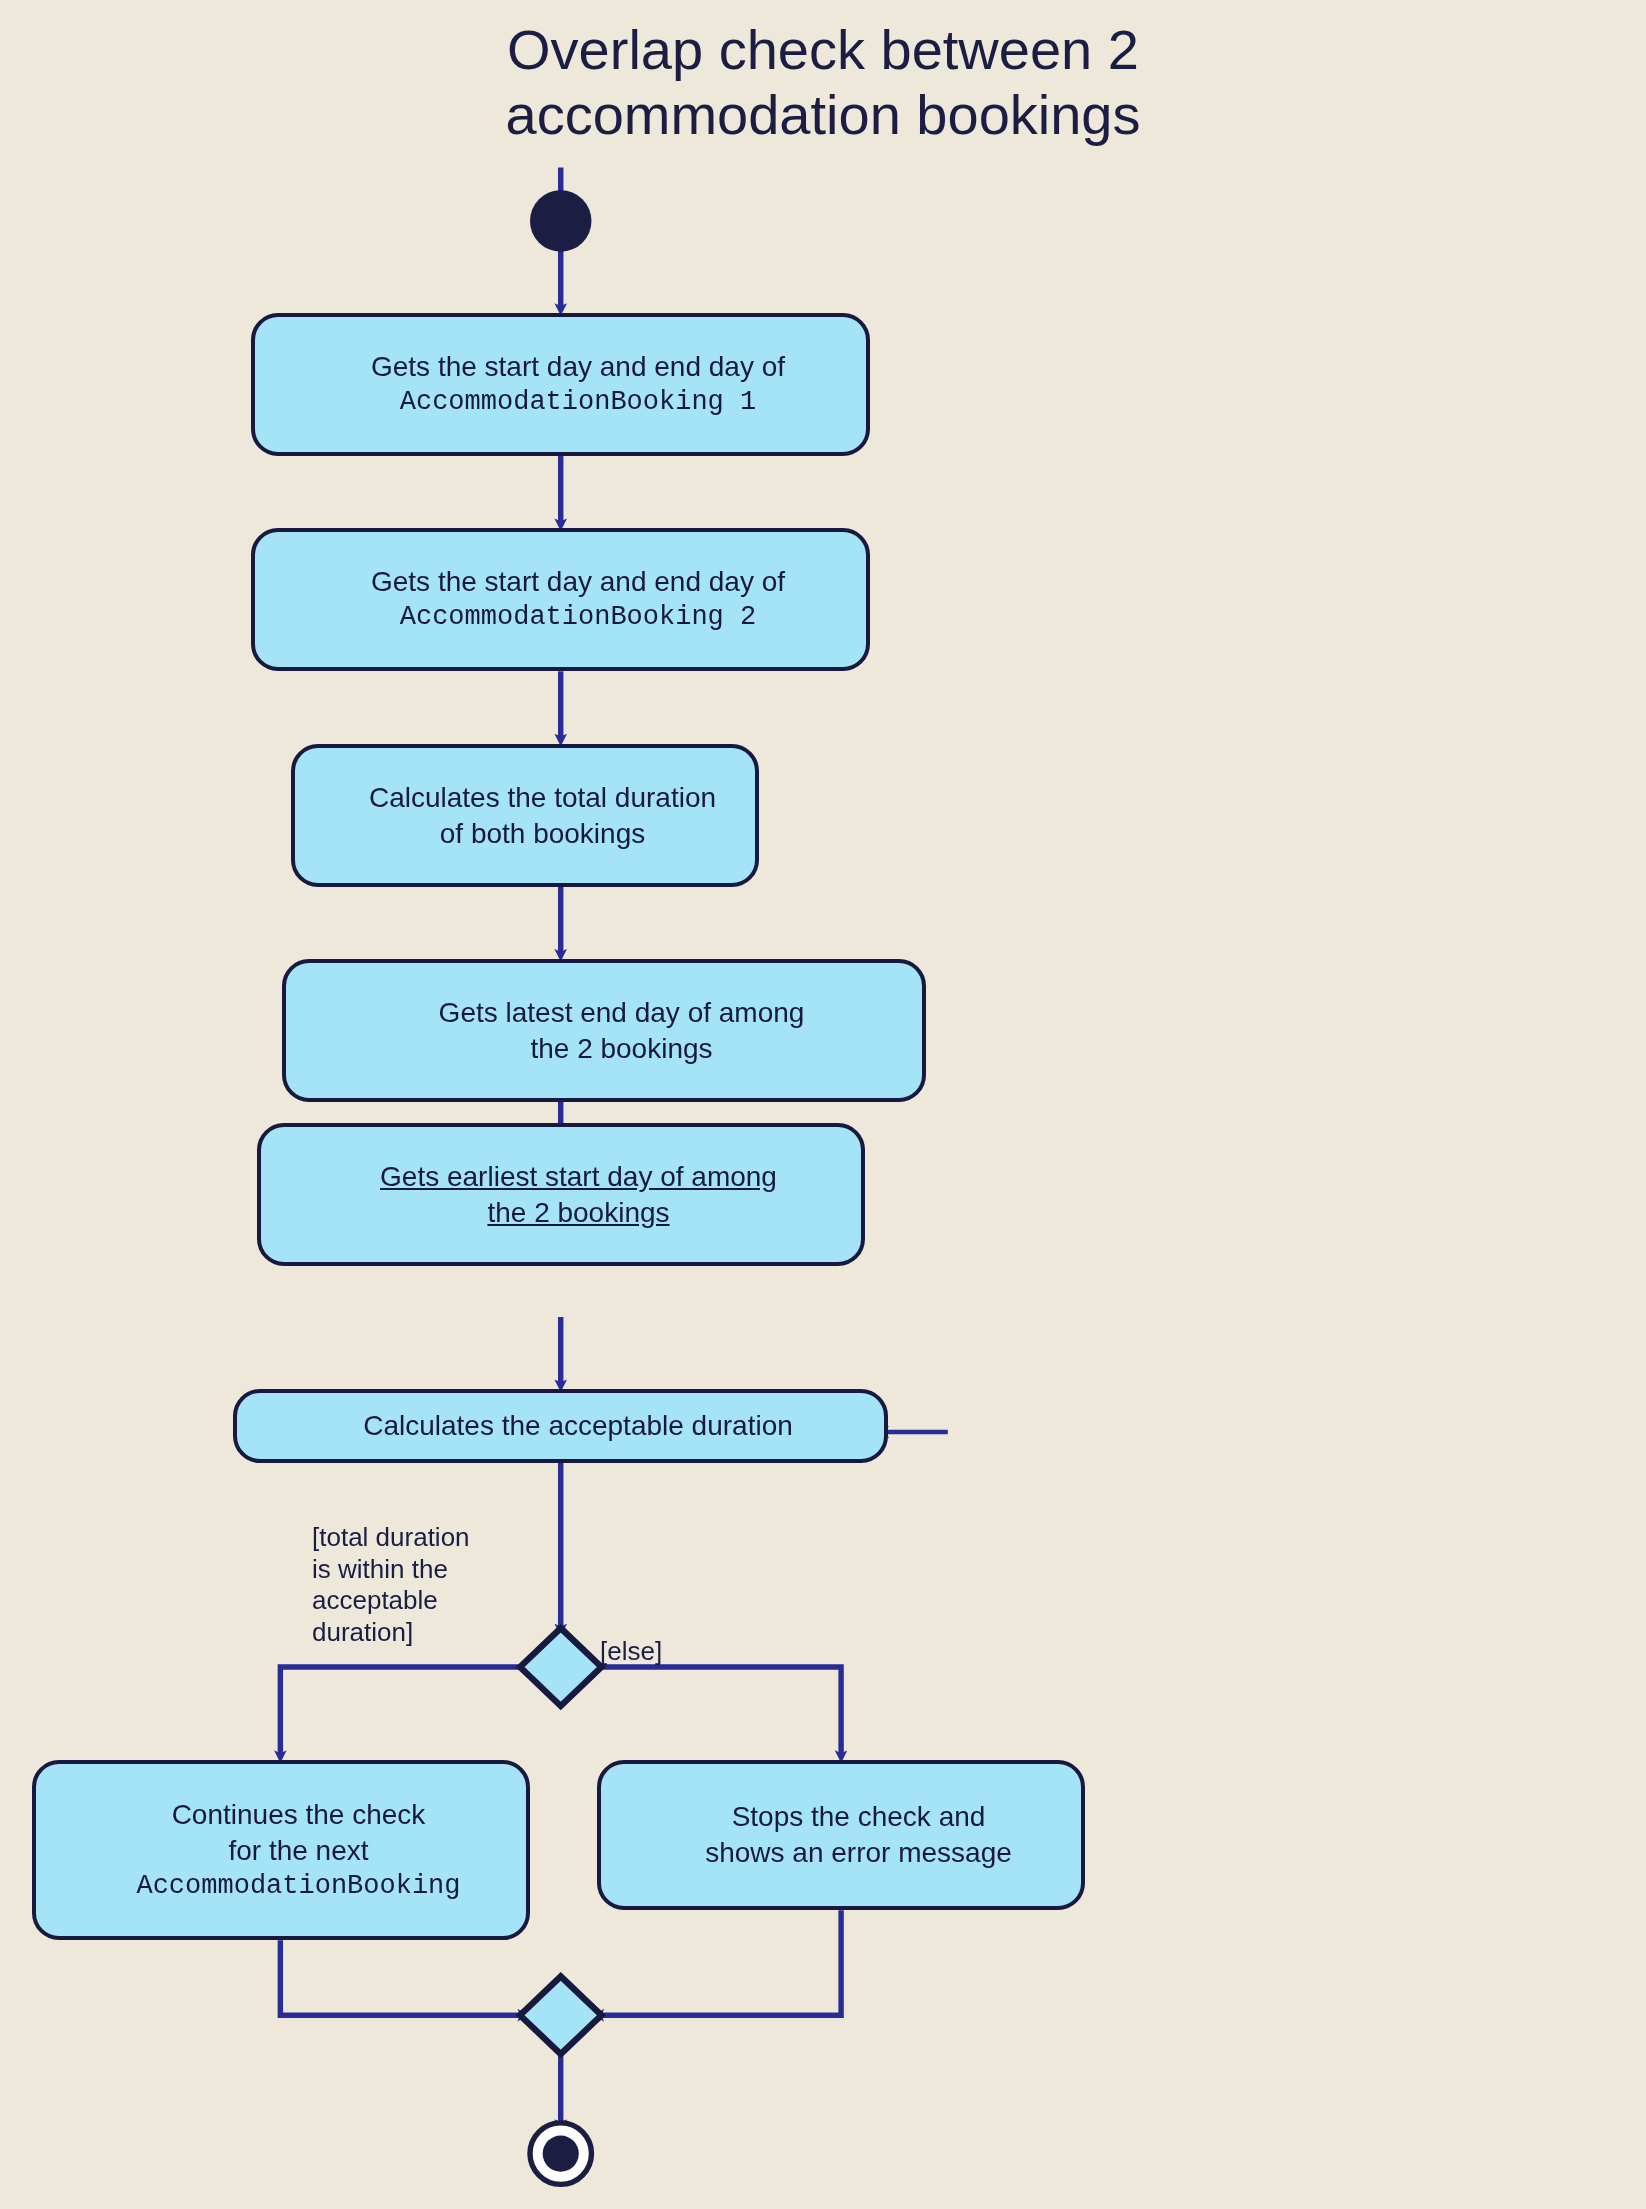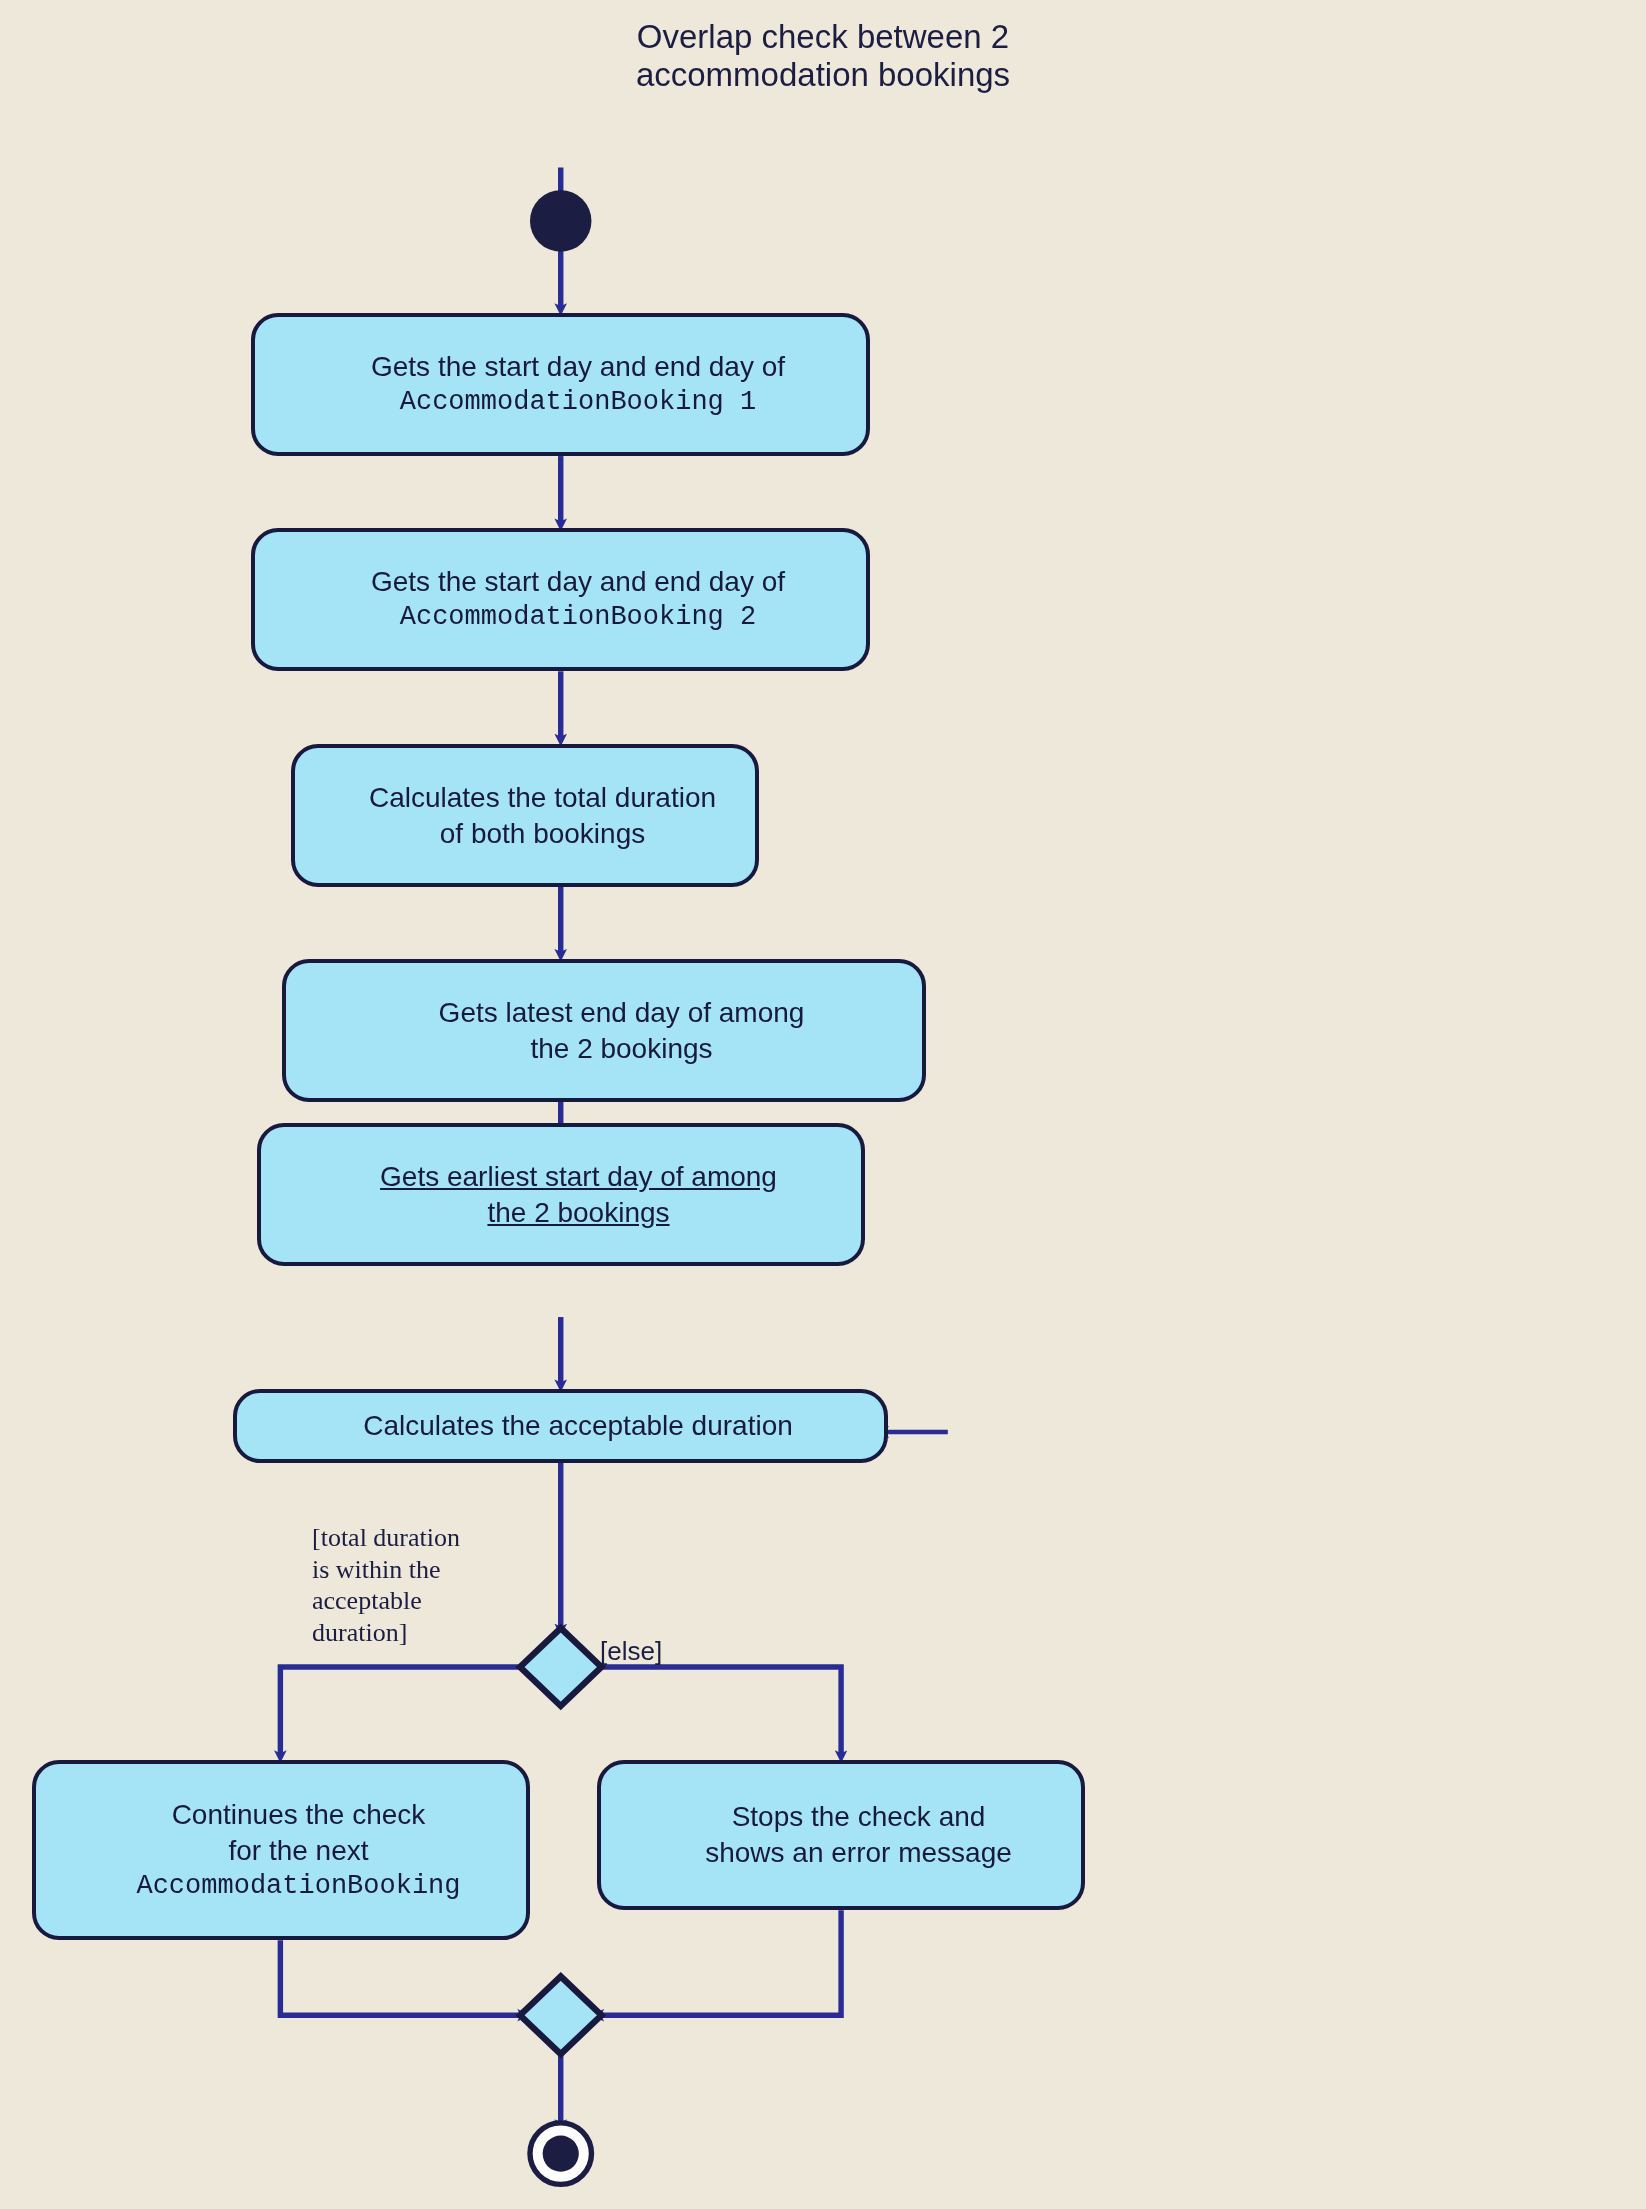--- a/index.html
+++ b/index.html
@@ -51,21 +51,21 @@
     white-space: nowrap;
   }
 
   #diagram-title {
     position: absolute;
     left: 0;
     right: 0;
     top: 18px;
     text-align: center;
     color: #1C1D42;
-    font-size: 33px;
+    font-size: 56px;
     line-height: 1.16;
     font-weight: 400;
   }
   #diagram-title .title-line { display: block; white-space: nowrap; }
 
   .note {
     position: absolute;
     box-sizing: border-box;
     background: #C8E6E1;
     color: #2A2C96;
@@ -81,21 +81,21 @@
   .note .txt { display: block; white-space: nowrap; }
 
   .guard {
     position: absolute;
     color: #1C1D42;
     font-size: 26px;
     line-height: 1.22;
     white-space: nowrap;
   }
   .guard .txt { display: block; }
-  .guard.left-guard { text-align: left; font-family: Liberation Serif, serif; }
+  .guard.left-guard { text-align: left; }
 </style>
 </head>
 <body>
 
 <div id="diagram-canvas">
 
   <div id="diagram-title">
     <span class="title-line">Overlap check between 2</span>
     <span class="title-line">accommodation bookings</span>
   </div>

